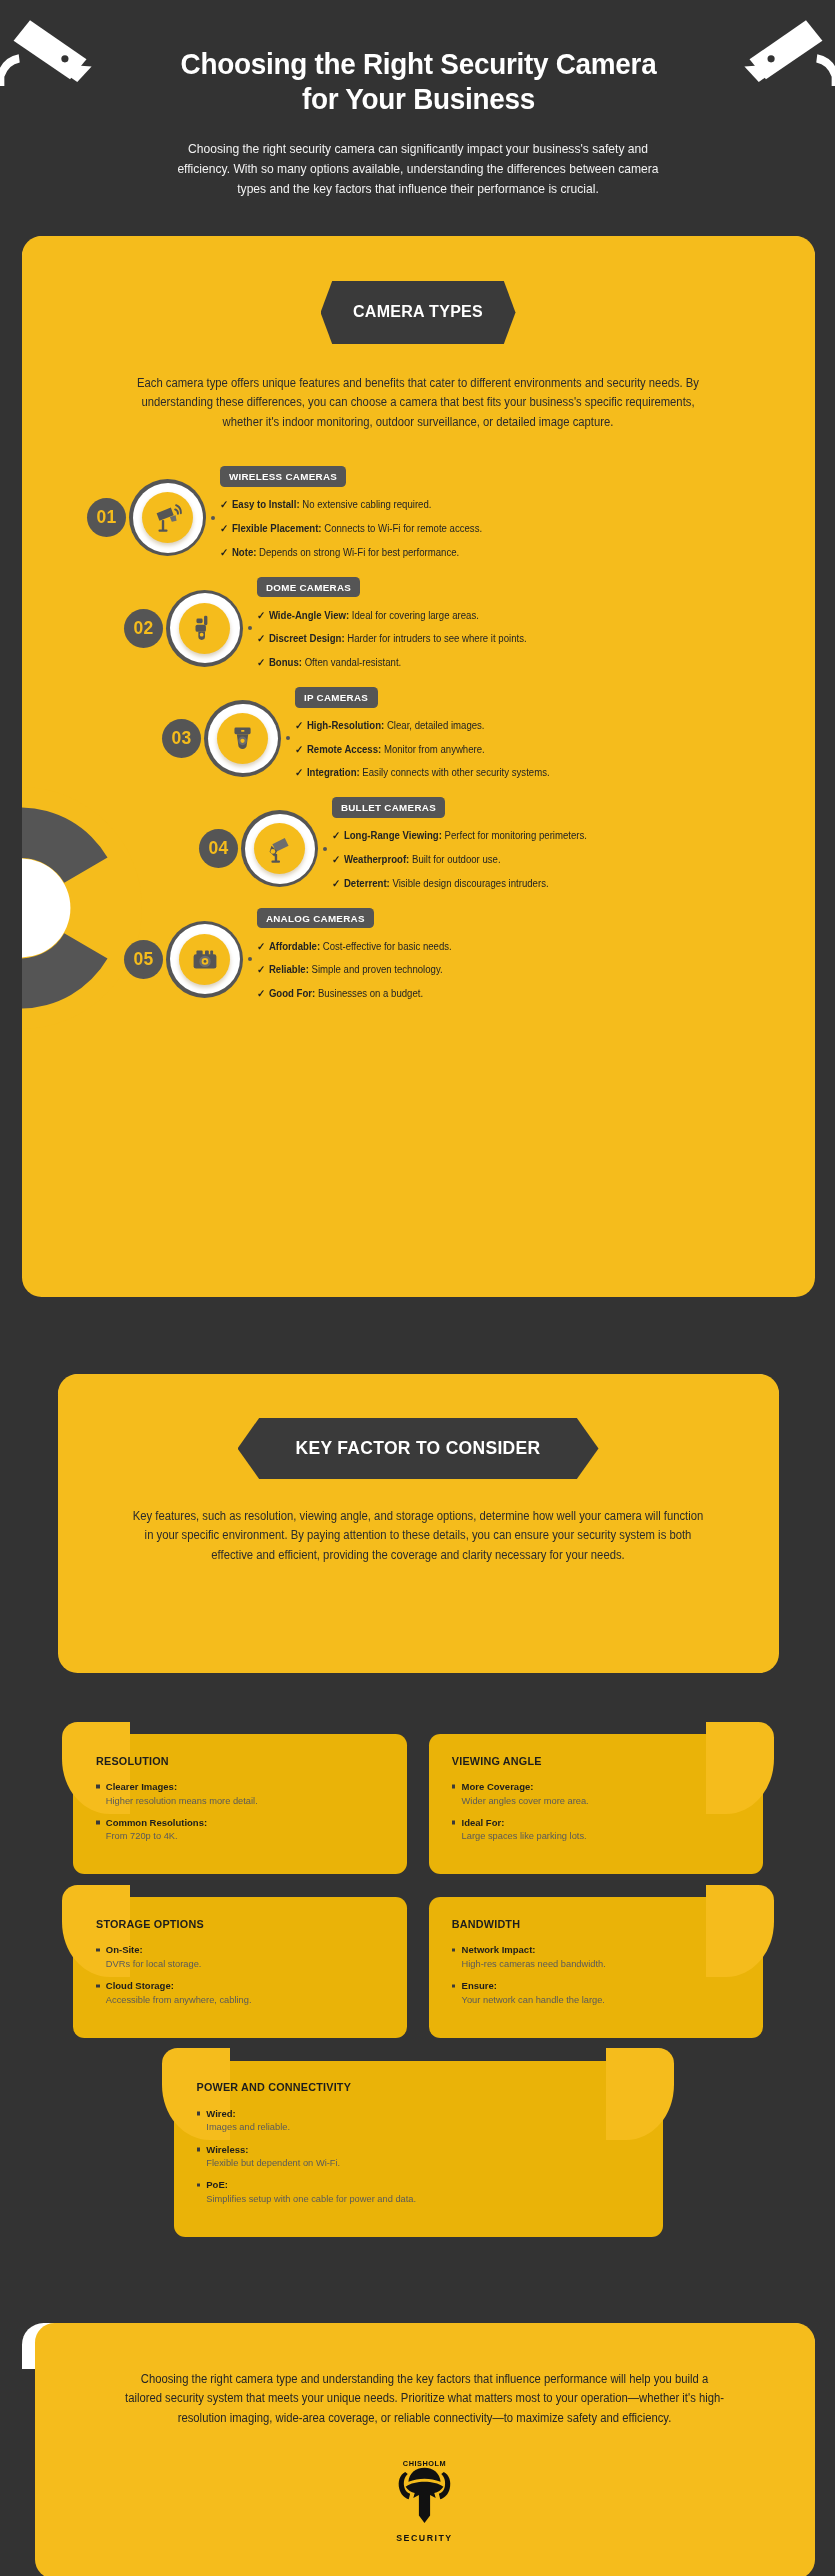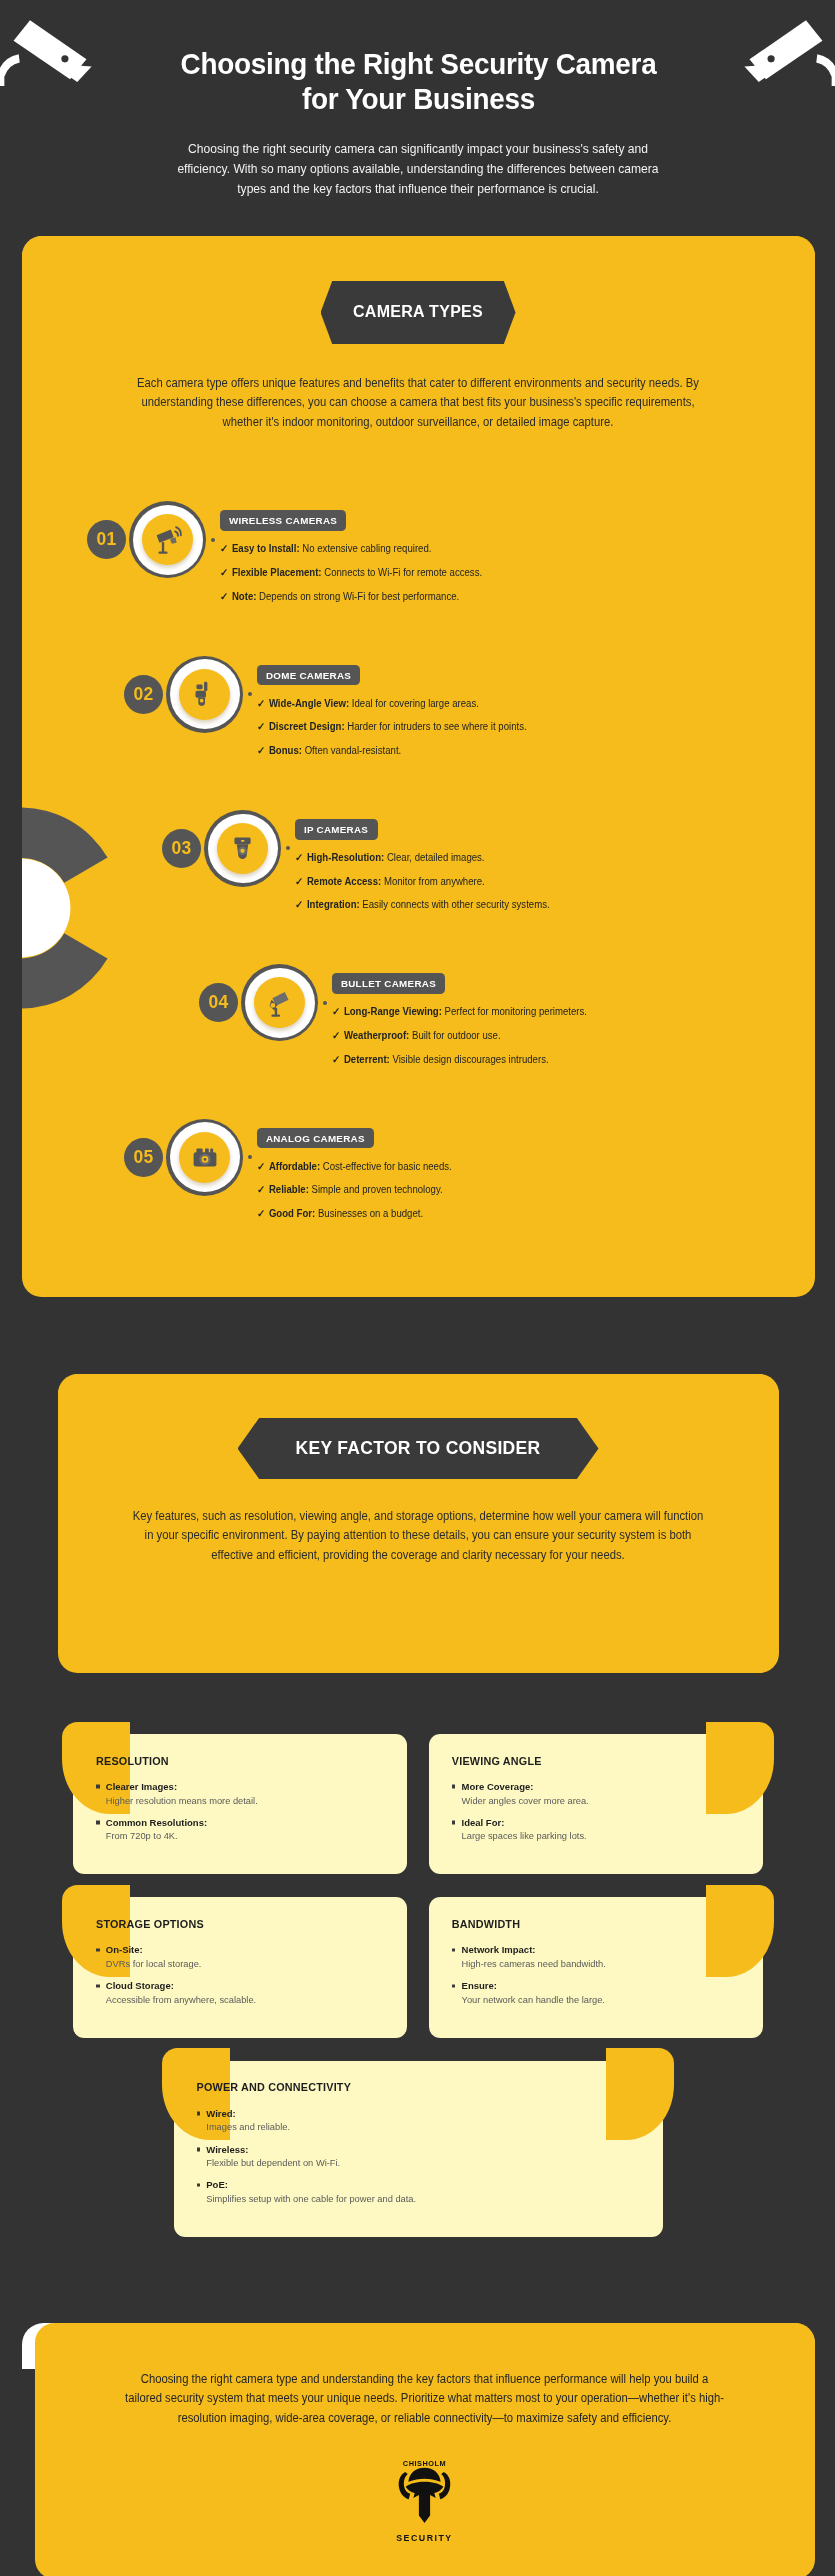--- a/index.html
+++ b/index.html
@@ -87,21 +87,21 @@
     position: absolute; top: 50%; margin-top: -2.1px; width: 4.1px; height: 4.1px;
     border-radius: 50%; background: #555555;
   }
   .dot-l { left: -8.8px; } .dot-r { right: -8.8px; }
 
   .cam-content { flex: 1 1 auto; }
   .cam-chip {
     display: inline-block; background: #555555; color: #ffffff;
     font-family: "Liberation Sans Narrow","Liberation Sans",sans-serif;
     font-weight: bold; font-size: 9.8px; letter-spacing: 0.3px;
-    padding: 5.2px 9.3px 4.6px; border-radius: 4.6px; margin-bottom: 11.3px; margin-top: 44px;
+    padding: 5.2px 9.3px 4.6px; border-radius: 4.6px; margin-bottom: 11.3px;
   }
   .cam-bullets { list-style: none; }
   .cam-bullets li {
     color: #232323; font-size: 10px; line-height: 1.35;
     margin-bottom: 9.8px; display: flex; align-items: flex-start;
     transform: scaleX(0.96); transform-origin: left center;
   }
   .cam-bullets li .ck {
     flex: 0 0 auto; width: 12.4px; color: #1f1f1f; font-size: 10.3px; font-weight: bold;
   }
@@ -110,21 +110,21 @@
 
   
   #keyFactor .panel-body { min-height: 299px; }
 
   
   .cards-grid {
     display: grid; grid-template-columns: 1fr 1fr;
     gap: 23px 21.6px; width: 690px; margin: 0 auto;
   }
   .fcard {
-    position: relative; background: #fef9c3; border-radius: 11.3px;
+    position: relative; background: #eab308; border-radius: 11.3px;
     padding: 20.6px 23px 21.6px; min-height: 133px;
   }
   .fcard .blob {
     position: absolute; top: -12.4px; width: 68px; height: 92px;
     background: #F5BC1C; z-index: 0;
   }
   .fcard .blob.left  { left: -11.3px;  border-radius: 15.5px 0 0 70% / 15.5px 0 0 60%; }
   .fcard .blob.right { right: -11.3px; border-radius: 0 15.5px 70% 0 / 0 15.5px 60% 0; }
   .fcard .inner { position: relative; z-index: 1; }
   .fcard h3 {
@@ -480,21 +480,21 @@
                   <span class="sq"></span>
           <span>On-Site:</span>
                 </div>
           <div class="dsc">DVRs for local storage.</div>
         </li>
               <li>
           <div class="lbl">
                   <span class="sq"></span>
           <span>Cloud Storage:</span>
                 </div>
-          <div class="dsc">Accessible from anywhere, scalable.</div>
+          <div class="dsc">Accessible from anywhere, cabling.</div>
         </li>
       </ul>
     </div>
         </div>
         <div class="fcard">
           <div class="blob right"></div>
     <div class="inner">
       <h3>BANDWIDTH</h3>
       <ul>
         <li>

